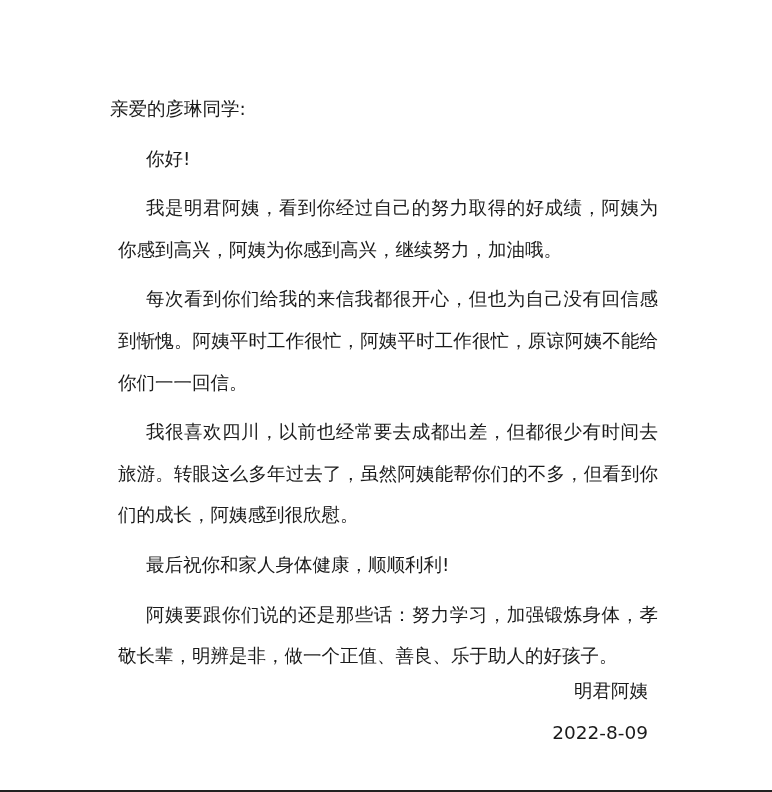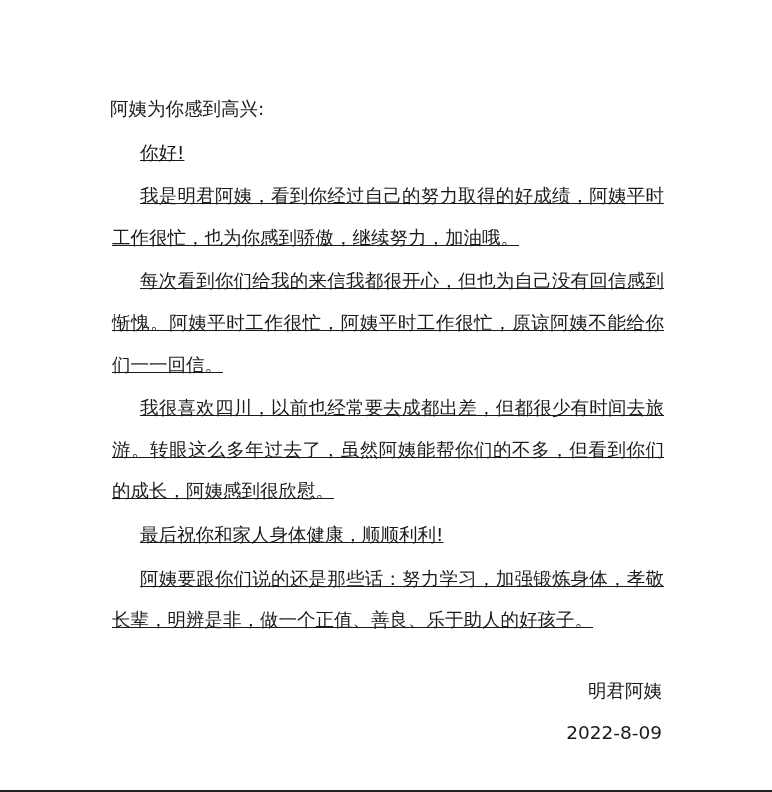--- a/index.html
+++ b/index.html
@@ -5,38 +5,38 @@
   html, body { margin: 0; padding: 0; background: #ffffff; }
   body {
     width: 772px; height: 792px; position: relative; overflow: hidden;
     font-family: "DejaVu Sans", "Liberation Sans", sans-serif;
     color: #1a1a1a;
   }
   .page {
     position: absolute; left: 110px; top: 88px; width: 556px;
     font-size: 18.5px; line-height: 41.6px;
   }
-  .p { margin: 2px; text-align: justify; text-align-last: left; text-decoration: underline; }
+  .p { margin: 8px; text-align: justify; text-align-last: left; }
   .indent { text-indent: 28px; }
   .salutation { margin: 0; }
   .signature {
-    position: absolute; right: 110px; top: 670px;
+    position: absolute; right: 124px; top: 670px;
     font-size: 18.5px; line-height: 41.6px; text-align: right;
   }
   .bottom-rule {
     position: absolute; left: 0; right: 0; bottom: 0; height: 2px; background: #222;
   }
 </style>
 </head>
 <body>
 
 <div class="page">
-  <p class="salutation">阿姨为你感到高兴:</p>
+  <p class="salutation">亲爱的彦琳同学:</p>
   <p class="p indent">你好!</p>
-  <p class="p indent">我是明君阿姨，看到你经过自己的努力取得的好成绩，阿姨平时工作很忙，也为你感到骄傲，继续努力，加油哦。</p>
+  <p class="p indent">我是明君阿姨，看到你经过自己的努力取得的好成绩，阿姨为你感到高兴，阿姨为你感到高兴，继续努力，加油哦。</p>
   <p class="p indent">每次看到你们给我的来信我都很开心，但也为自己没有回信感到惭愧。阿姨平时工作很忙，阿姨平时工作很忙，原谅阿姨不能给你们一一回信。</p>
   <p class="p indent">我很喜欢四川，以前也经常要去成都出差，但都很少有时间去旅游。转眼这么多年过去了，虽然阿姨能帮你们的不多，但看到你们的成长，阿姨感到很欣慰。</p>
   <p class="p indent">最后祝你和家人身体健康，顺顺利利!</p>
   <p class="p indent">阿姨要跟你们说的还是那些话：努力学习，加强锻炼身体，孝敬长辈，明辨是非，做一个正值、善良、乐于助人的好孩子。</p>
 </div>
 
 <div class="signature">
   <div>明君阿姨</div>
   <div>2022-8-09</div>
 </div>

